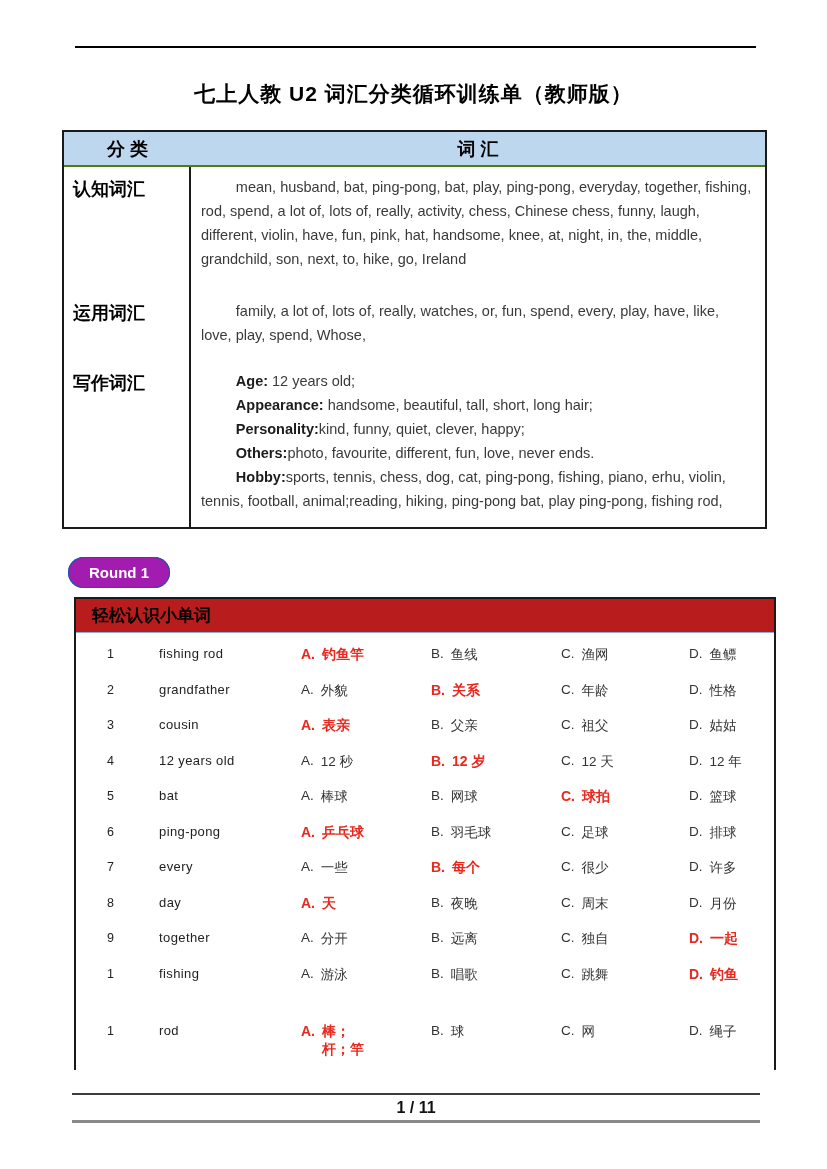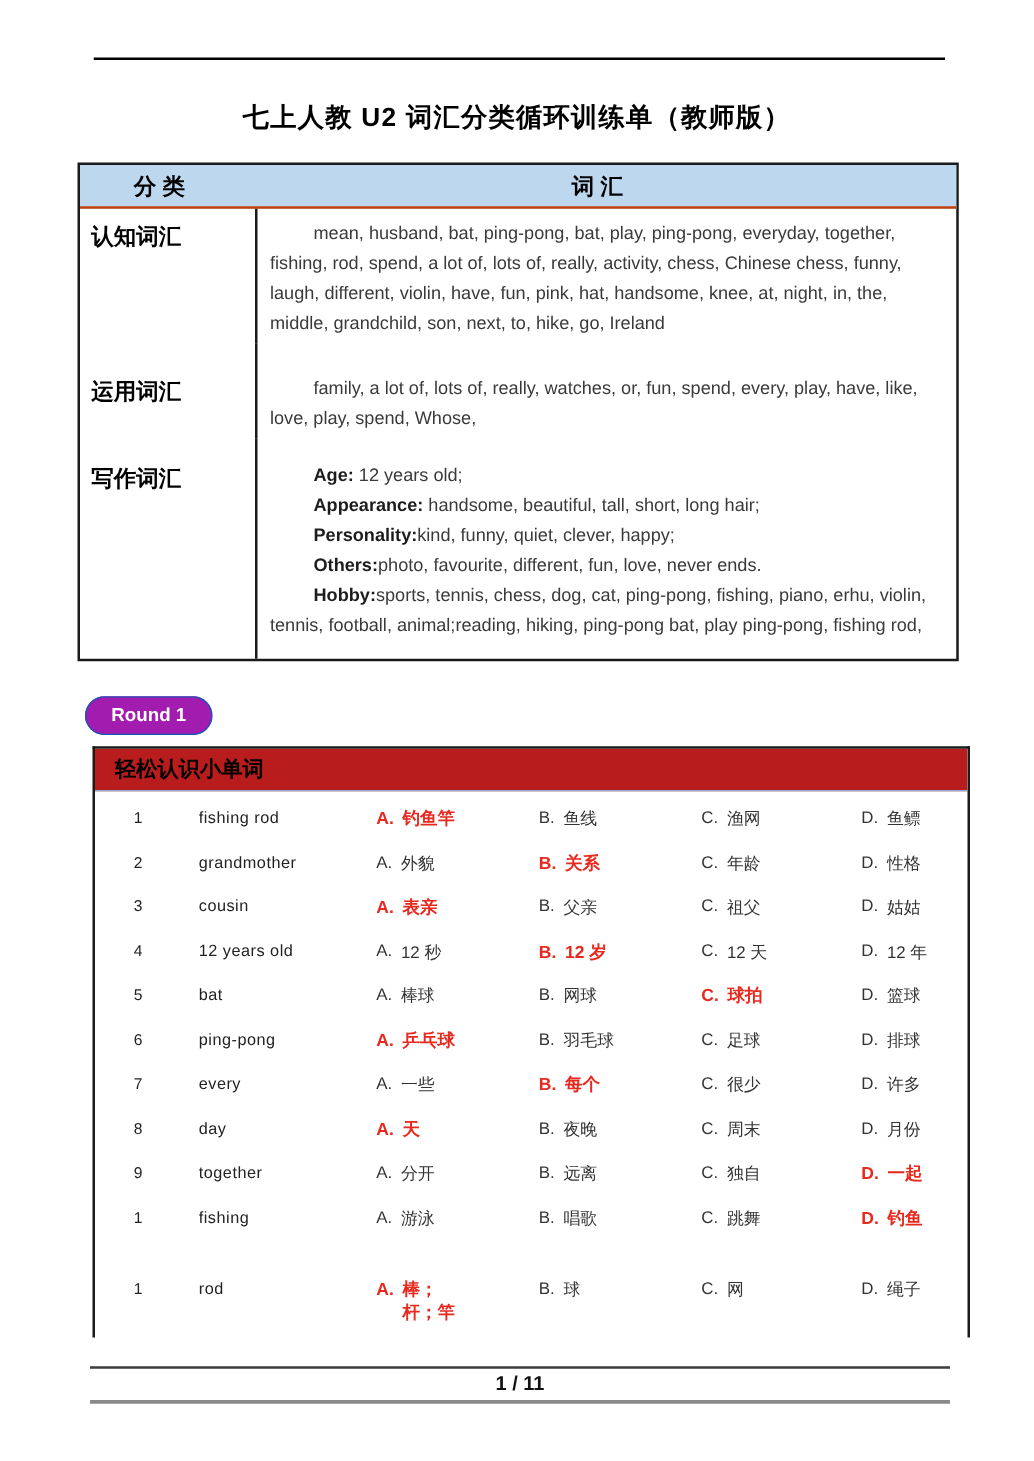--- a/index.html
+++ b/index.html
@@ -6,26 +6,26 @@
   body{
     width:827px;height:1169px;position:relative;background:#ffffff;
     font-family:"Liberation Sans","DejaVu Sans",sans-serif;color:#222;
   }
   .top-rule{position:absolute;left:75px;top:46px;width:681px;height:2px;background:#000;}
   .doc-title{position:absolute;top:80px;left:0;width:100%;text-align:center;
     font-size:21px;font-weight:bold;color:#000;letter-spacing:1px;}
 
   
   .vocab-table{position:absolute;left:62px;top:130px;width:701px;border:2px solid #1a1a1a;background:#fff;}
-  .vt-header{display:flex;background:#bdd7ee;border-bottom:2px solid #c2410c;height:33px;
+  .vt-header{display:flex;background:#bdd7ee;border-bottom:2px solid #4d7c0f;height:33px;
     align-items:center;font-weight:bold;font-size:18px;color:#000;}
   .vt-header .cat{width:127px;text-align:center;}
   .vt-header .voc{flex:1;text-align:center;}
   .vt-section{display:flex;}
-  .vt-label{width:142px;flex-shrink:0;border-right:2px solid #1a1a1a;font-weight:bold;
+  .vt-label{width:127px;flex-shrink:0;border-right:2px solid #1a1a1a;font-weight:bold;
     font-size:18px;color:#000;padding:10px 0 0 9px;box-sizing:border-box;}
   .vt-content{flex:1;padding:8px 12px 4px 10px;font-size:14.5px;line-height:24px;color:#3a3a3a;}
   .vt-section.s2 .vt-label,{padding-top:26px;}
   .vt-section.s2 .vt-label{padding-top:26px;}
   .vt-section.s2 .vt-content{padding-top:24px;}
   .vt-section.s3 .vt-label{padding-top:20px;}
   .vt-section.s3 .vt-content{padding-top:18px;padding-bottom:14px;}
   .para,.wpara{text-indent:2.4em;}
   .wpara b{color:#1c1c1c;}
 
@@ -112,21 +112,21 @@
           <span class="olabel">C.</span>
           <span class="otext">渔网</span>
         </div>
         <div class="qopt">
           <span class="olabel">D.</span>
           <span class="otext">鱼鳔</span>
         </div>
       </div>
       <div class="qrow">
         <div class="qnum">2</div>
-        <div class="qword">grandmother</div>
+        <div class="qword">grandfather</div>
         <div class="qopt">
           <span class="olabel">A.</span>
           <span class="otext">外貌</span>
         </div>
         <div class="qopt ans" style="color: rgb(232, 41, 31);">
           <span class="olabel">B.</span>
           <span class="otext">关系</span>
         </div>
         <div class="qopt">
           <span class="olabel">C.</span>

